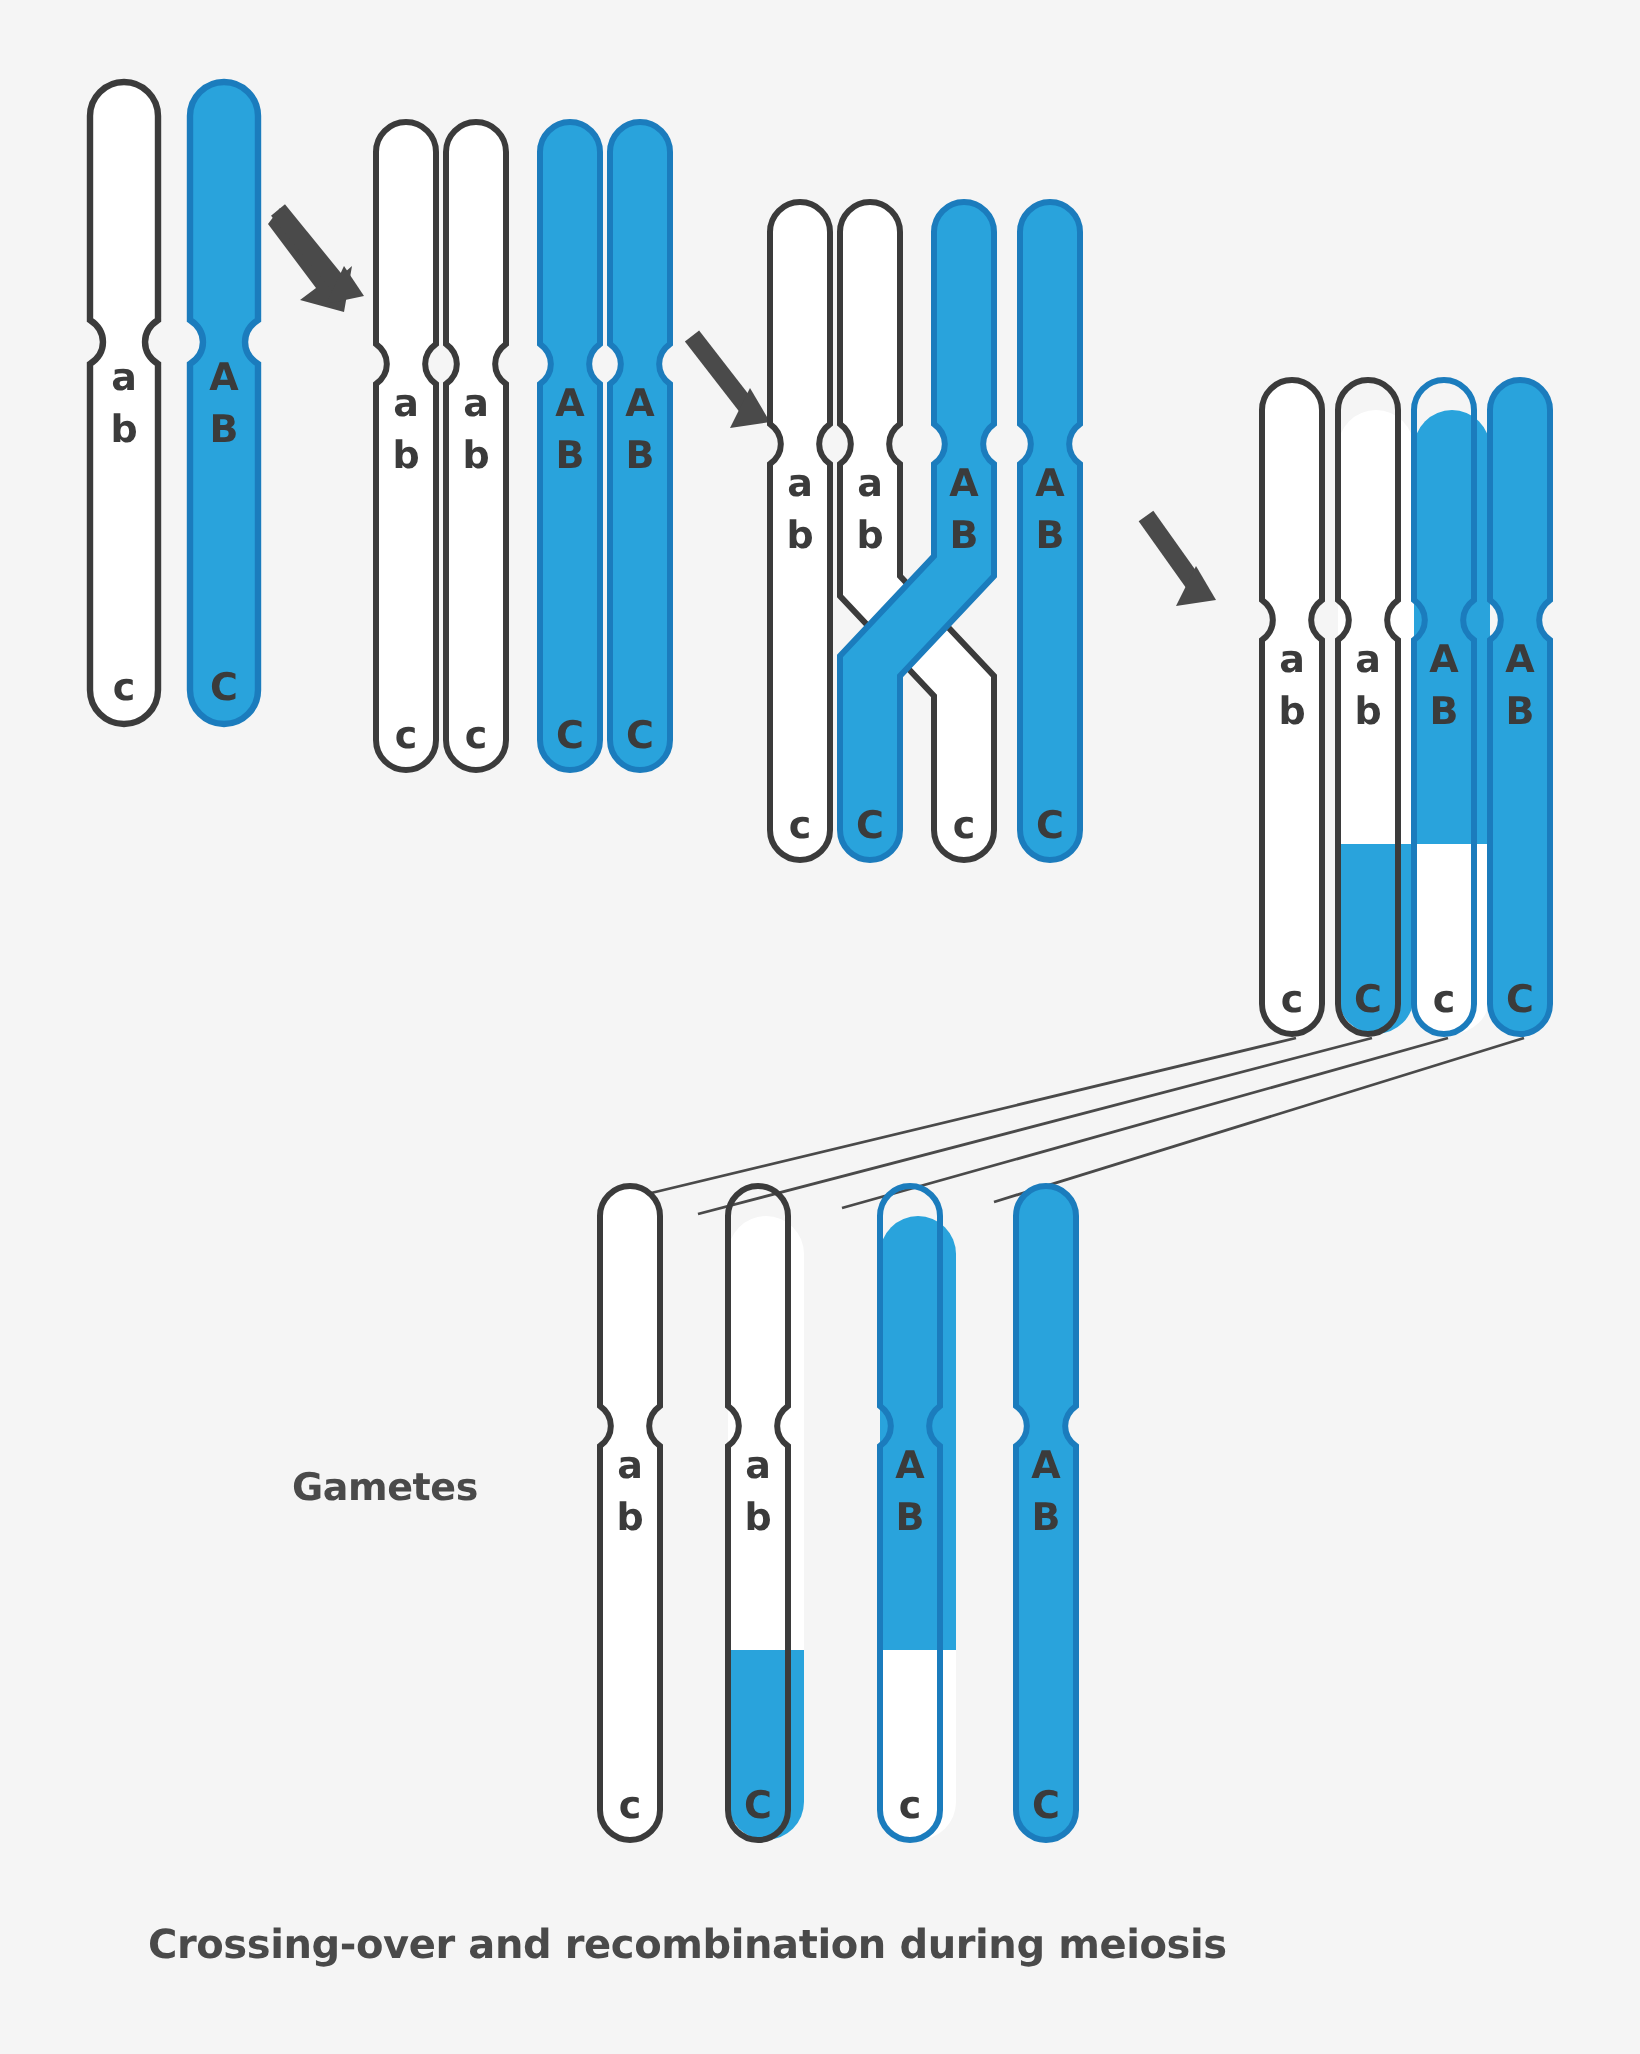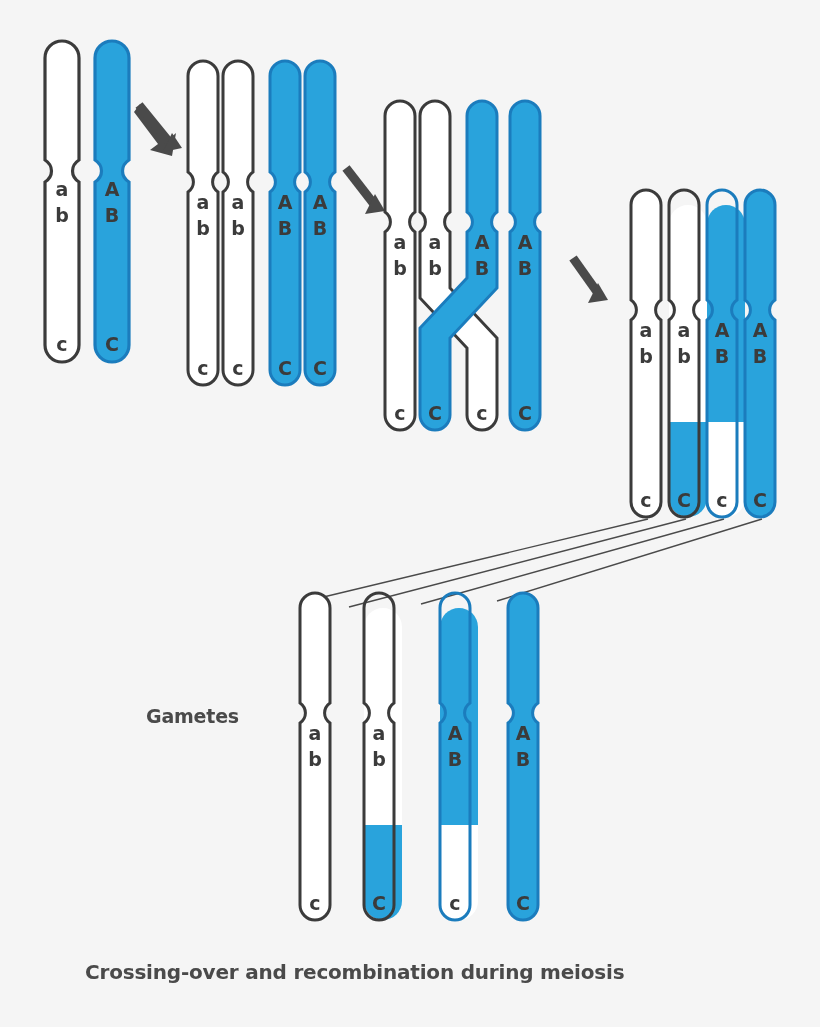--- a/index.html
+++ b/index.html
@@ -33,25 +33,25 @@
   .caption-text {
     position: absolute;
     font-family: "DejaVu Sans", sans-serif;
     font-weight: bold;
     color: #4a4a4a;
     letter-spacing: -0.2px;
     white-space: nowrap;
   }
   #gametes-label {
     left: 146px;
-    top: 705px;
+    top: 733px;
     font-size: 19px;
   }
   #figure-title {
-    left: 85px;
+    left: 74px;
     top: 960px;
     font-size: 20px;
   }
 </style>
 </head>
 <body>
 
 <div id="canvas">
 
   <svg id="diagram-svg" viewBox="0 0 820 1027">

